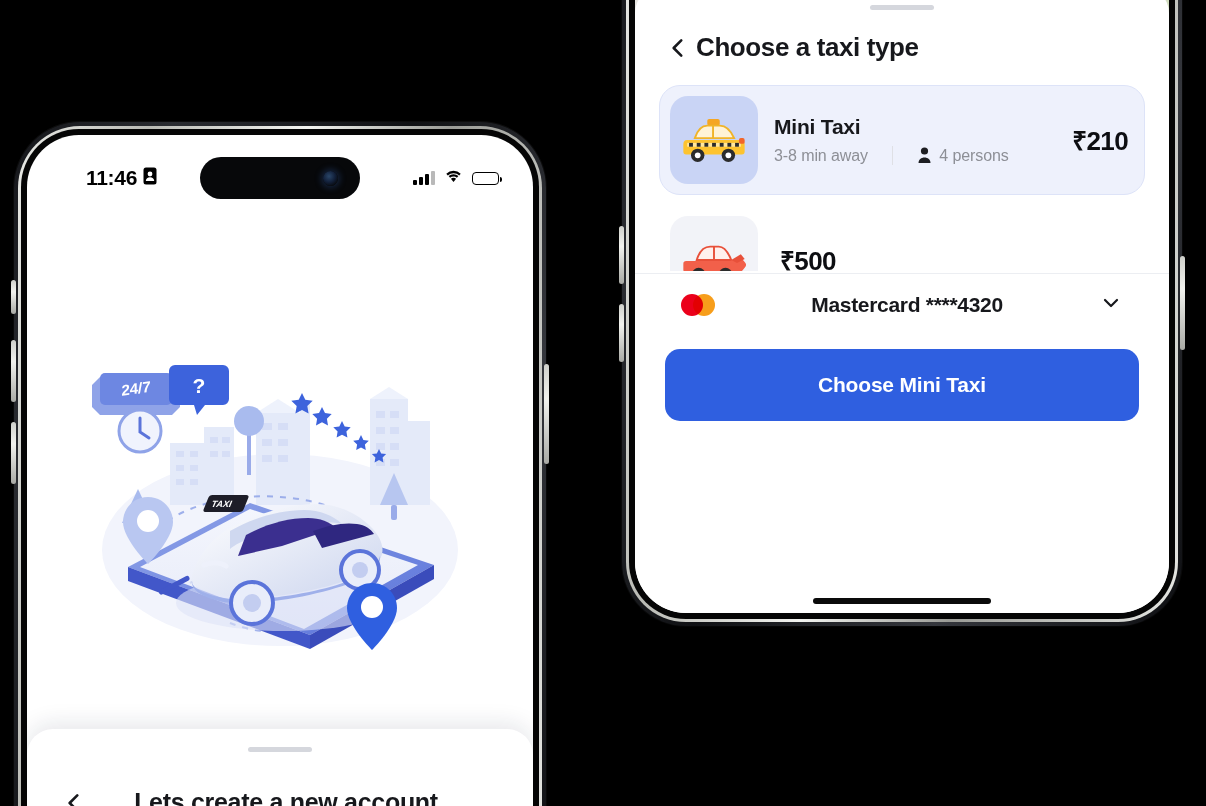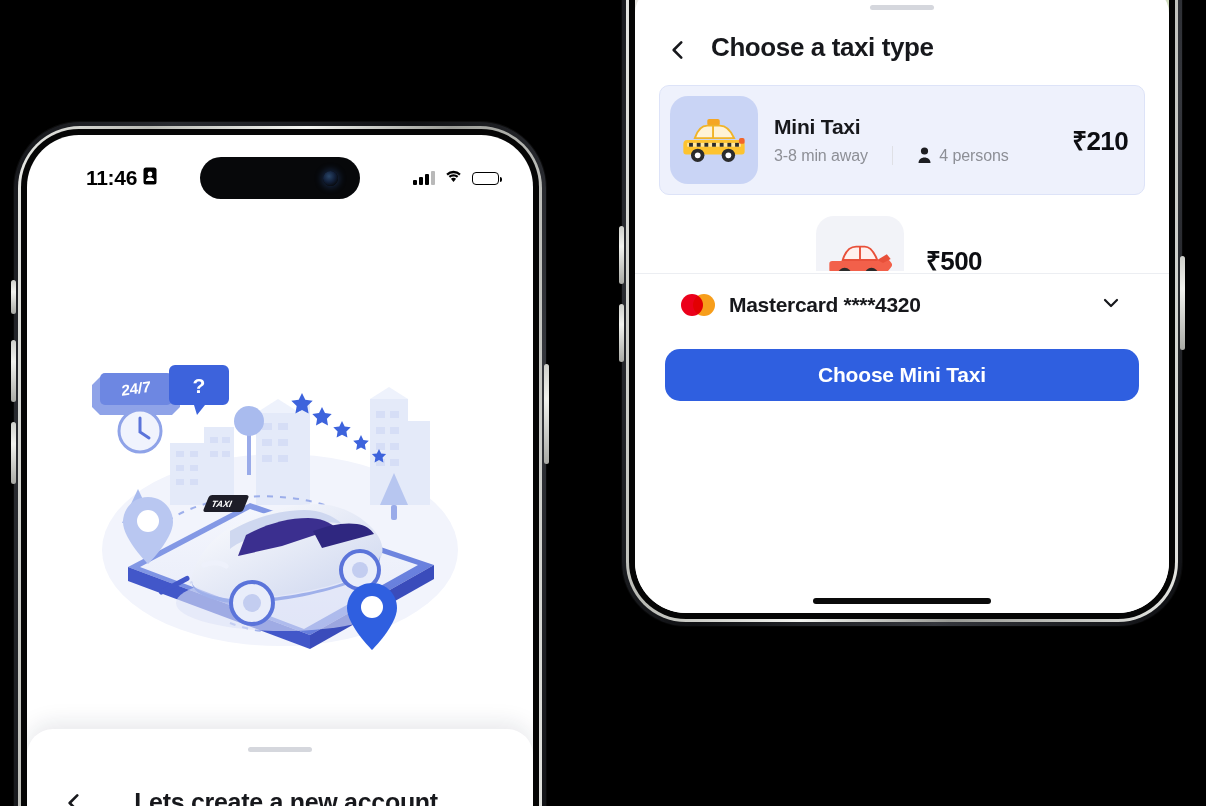--- a/index.html
+++ b/index.html
@@ -147,34 +147,34 @@
   }
   .map svg { position:absolute; inset:0; width:100%; height:100%; }
 
   .sheet-right {
     position:absolute; left:0; right:0; top:48px; bottom:0;
     background:#fff; border-radius:26px 26px 0 0;
     box-shadow:0 -8px 28px rgba(20,25,60,.12);
     display:flex; flex-direction:column;
   }
   .sheet-right .sheet-head {
-    display:flex; align-items:flex-end; gap:20px; padding:0 30px; margin-top:22px;
+    display:flex; align-items:center; gap:5px; padding:0 30px; margin-top:22px;
   }
   .sheet-right .sheet-title {
     font-size:26px; font-weight:700; color:#17181c; letter-spacing:-.4px;
   }
 
   .taxi-list {
     margin-top:22px; padding:0 24px; overflow:hidden; flex:none;
     height:186px;
   }
   .taxi-row {
     display:flex; align-items:center; gap:16px;
-    border-radius:10px; padding:10px 16px 10px 10px; margin-bottom:10px;
-    background:#fff; border:1.5px solid transparent;justify-content:center;
+    border-radius:21px; padding:10px 16px 10px 10px; margin-bottom:10px;
+    background:#fff; border:1.5px solid transparent;
   }
   .taxi-row.selected {
     background:#eef1fc; border-color:#dde3f8;
   }
   .taxi-thumb {
     width:88px;height:88px;border-radius:18px;flex:none;
     display:flex;align-items:center;justify-content:center;
     background:#f2f3f8;
   }
   .taxi-row.selected .taxi-thumb { background:#c9d4f5; }
@@ -193,29 +193,30 @@
   .person-ico { width:15px;height:17px; }
   .taxi-price {
     font-size:26px; font-weight:800; color:#0d0e12; letter-spacing:-.6px;
     flex:none; padding-left:6px;
   }
 
   .pay-row {
     display:flex; align-items:center; gap:14px;
     padding:0 46px; height:62px; border-top:1px solid #eceef2;
     margin-top:2px;
+    text-align:center;
   }
   .mc-logo { width:34px;height:22px; position:relative; flex:none; }
   .mc-logo i { position:absolute; top:0; width:22px;height:22px;border-radius:50%; }
   .mc-logo i.red { left:0; background:#eb001b; }
   .mc-logo i.yel { right:0; background:#f79e1b; mix-blend-mode:multiply; }
   .pay-text { flex:1; font-size:21px; font-weight:600; color:#17181c; letter-spacing:-.3px; }
 
   .cta {
-    margin:14px 30px 0; height:52px; border-radius:15px;
+    margin:14px 30px 0; height:72px; border-radius:15px;
     background:#2f5fe0; color:#fff;
     display:flex;align-items:center;justify-content:center;
     font-size:21px; font-weight:700; letter-spacing:-.2px;
     border:none; cursor:pointer; font-family:inherit;
   }
 
   .home-indicator {
     position:absolute; left:50%; transform:translateX(-50%);
     bottom:9px; width:178px; height:6px; border-radius:4px; background:#0a0a0a;
   }

